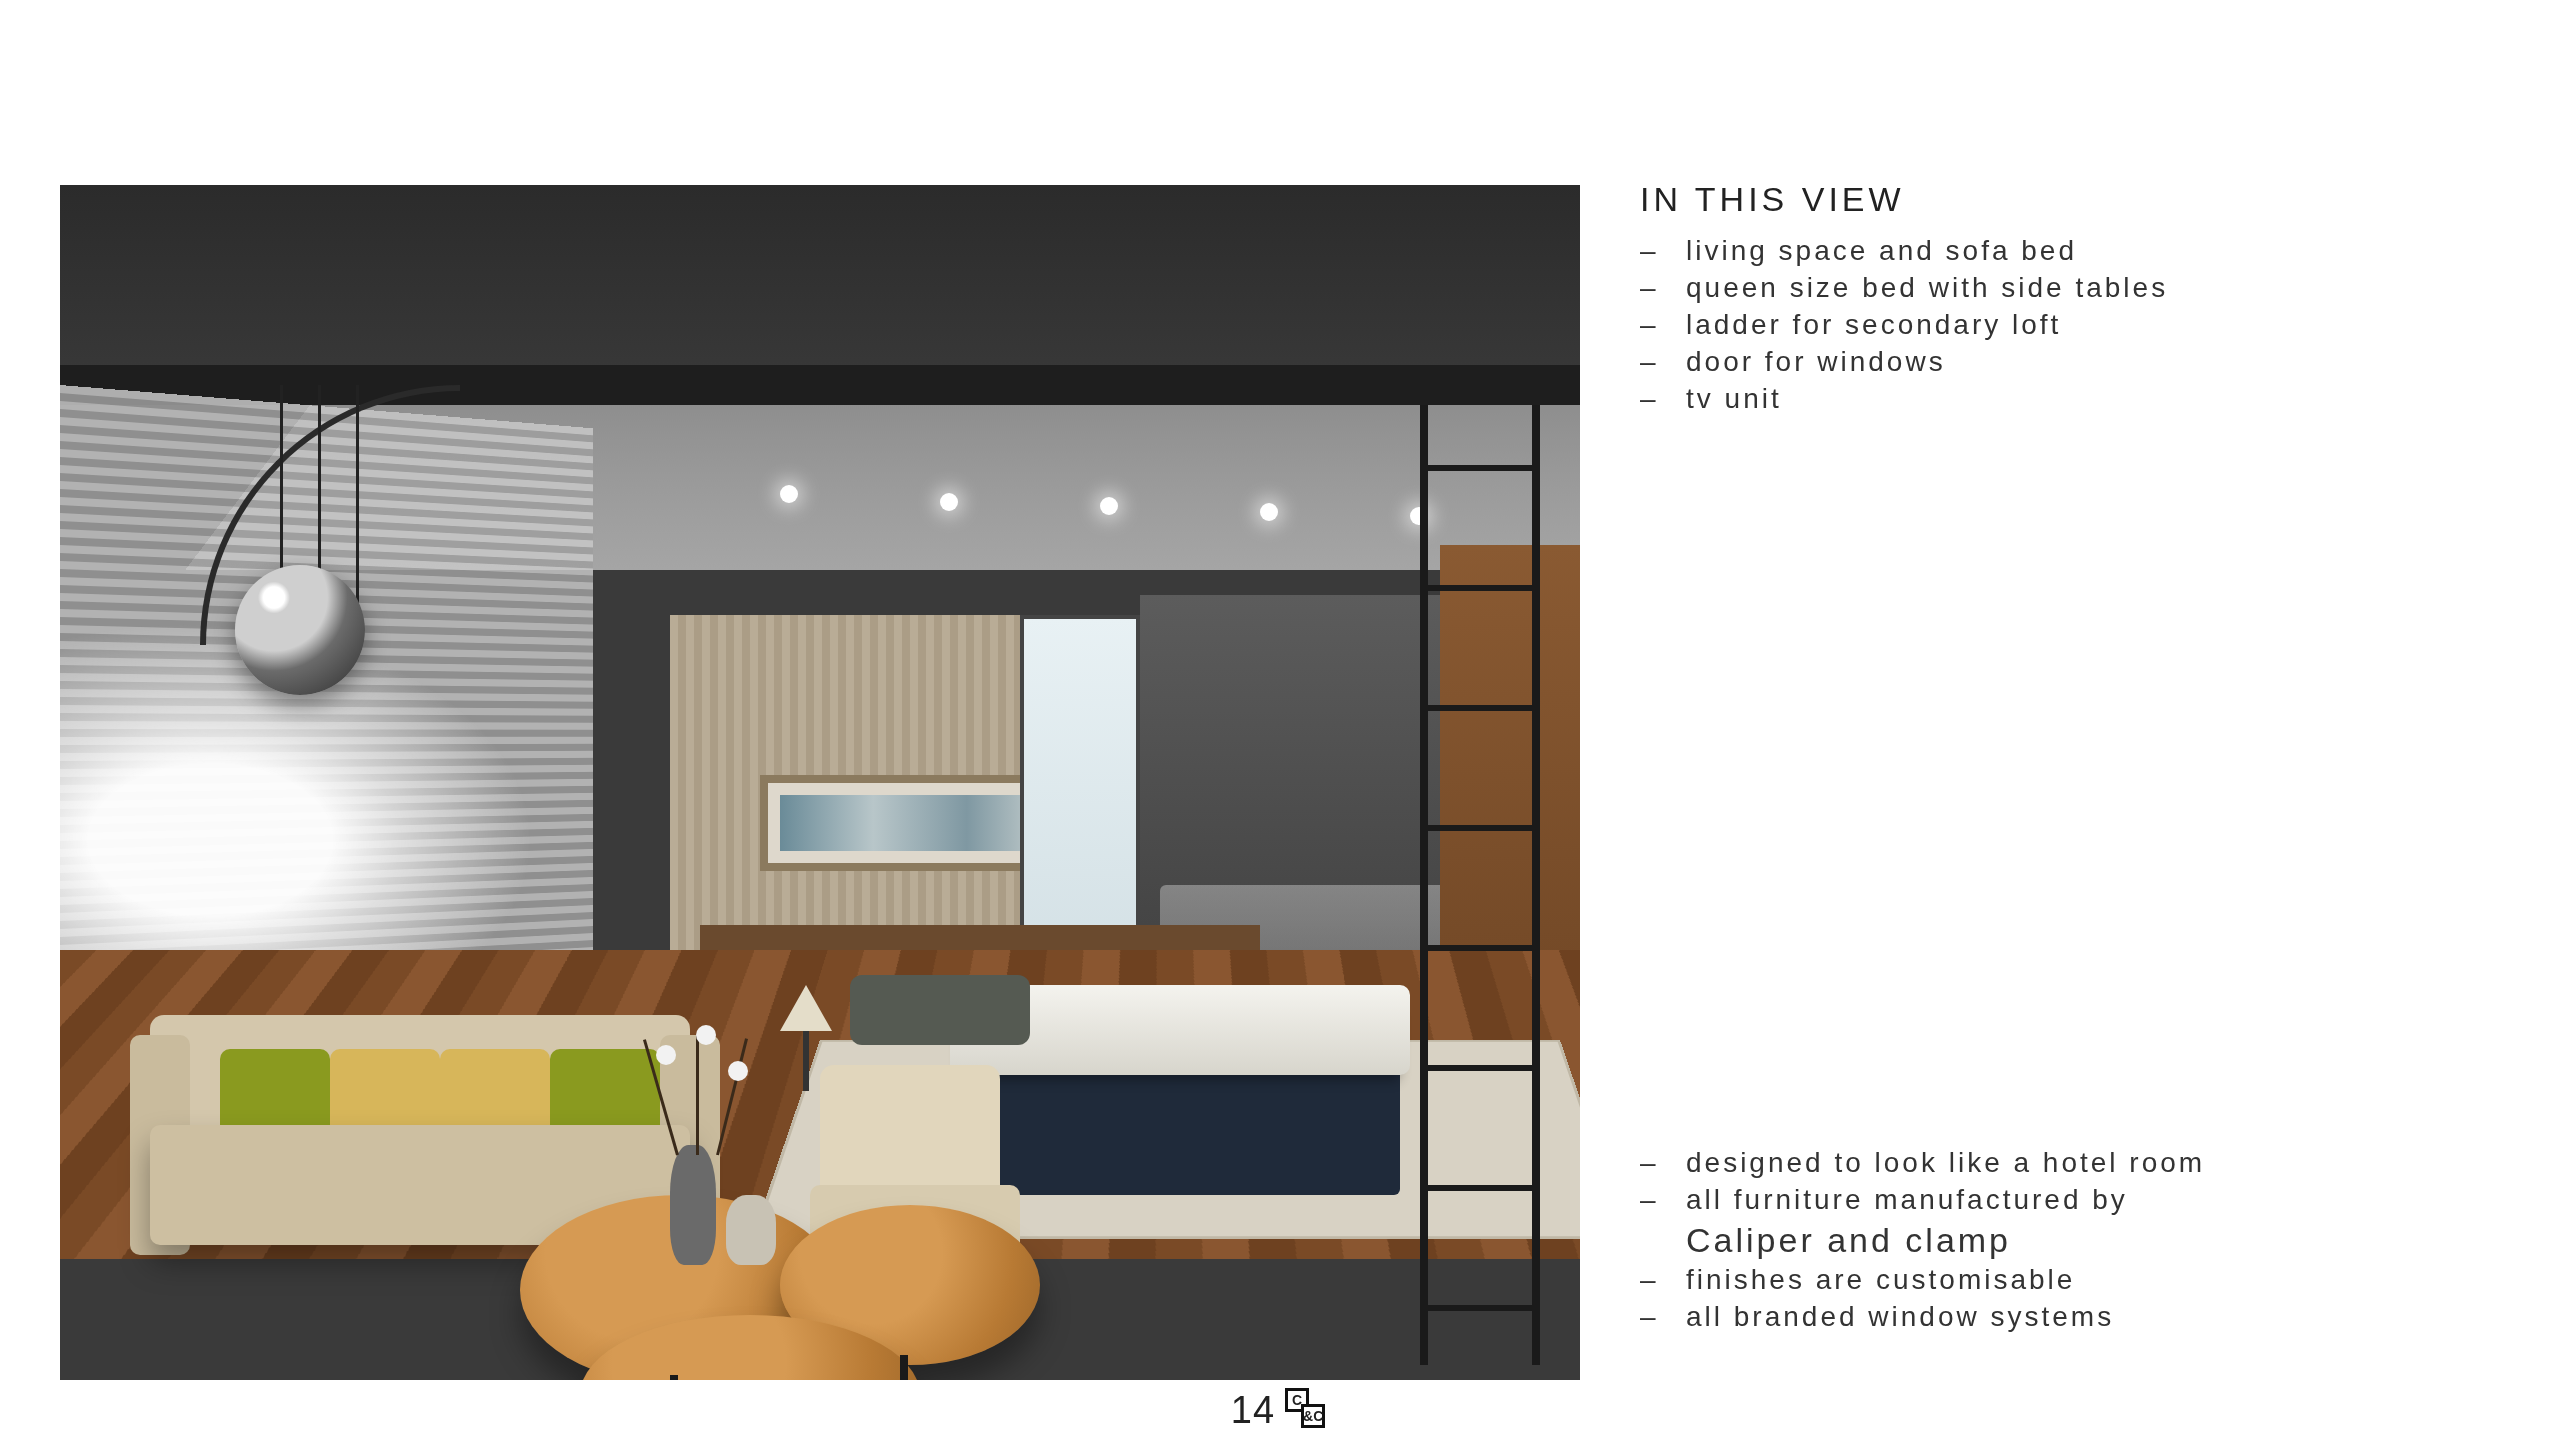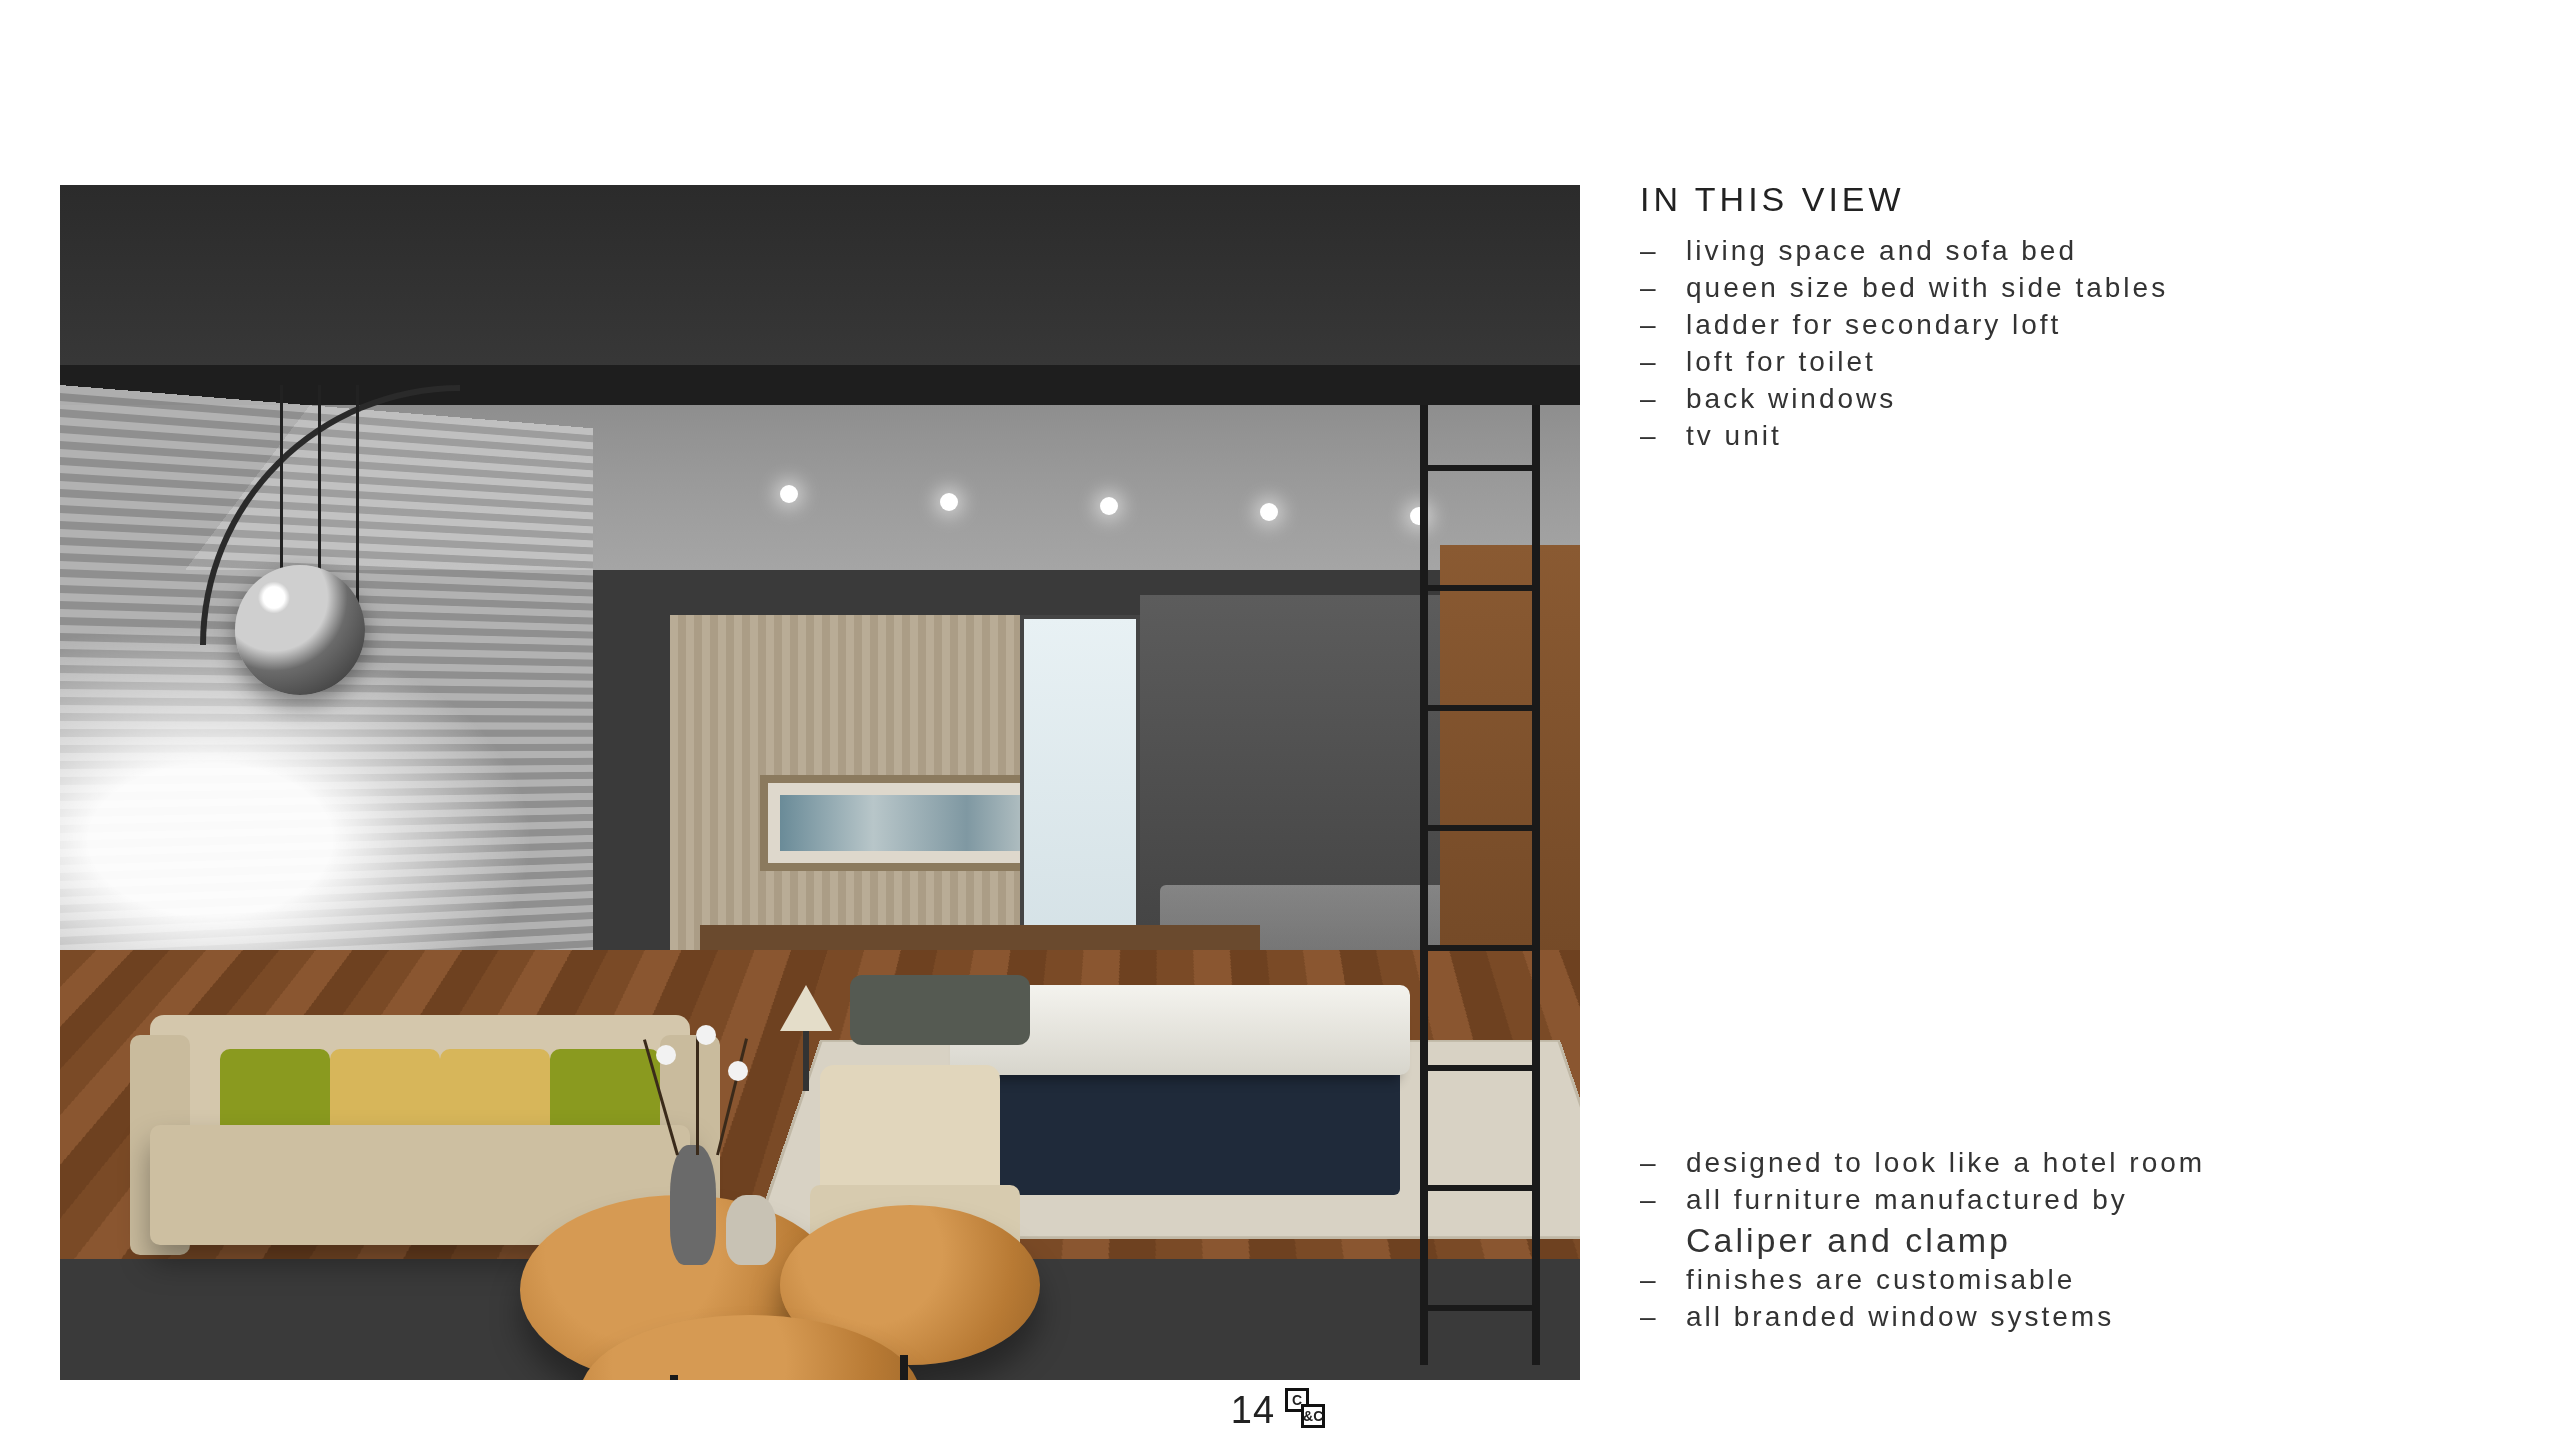--- a/index.html
+++ b/index.html
@@ -252,22 +252,21 @@
         <div class="rung" style="top:900px"></div>
     </div>
   </div>
 
   <div class="text-col">
     <div class="heading">IN THIS VIEW</div>
     <ul class="listing">
       <li>living space and sofa bed</li>
       <li>queen size bed with side tables</li>
       <li>ladder for secondary loft</li>
-      <li>loft for toilet</li>
-      <li>back windows</li>
+      <li>door for windows</li>
       <li>tv unit</li>
     </ul>
   </div>
 
   <div class="text-col-bottom">
     <ul class="listing">
       <li>designed to look like a hotel room</li>
       <li>all furniture manufactured by</li>
     </ul>
     <div class="continuation">Caliper and clamp</div>

